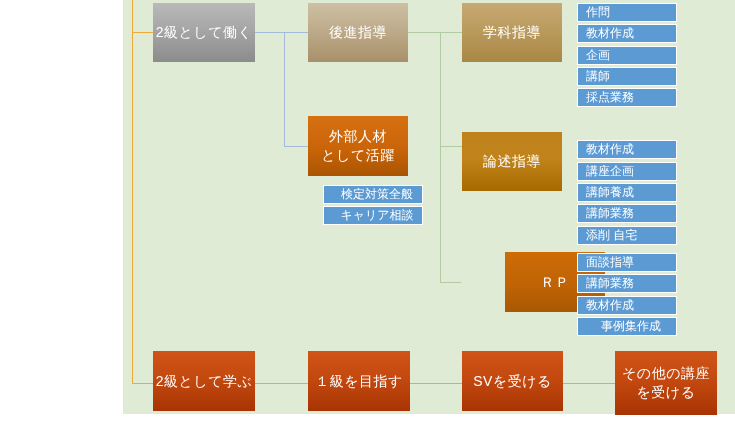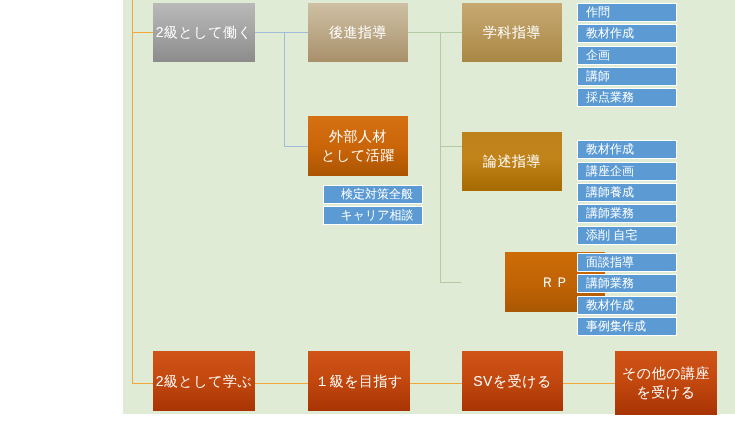--- a/index.html
+++ b/index.html
@@ -105,14 +105,14 @@
 
   <div class="task" style="left:577px;top:140px;">教材作成</div>
   <div class="task" style="left:577px;top:162px;">講座企画</div>
   <div class="task" style="left:577px;top:183px;">講師養成</div>
   <div class="task" style="left:577px;top:204px;">講師業務</div>
   <div class="task" style="left:577px;top:226px;">添削 自宅</div>
 
   <div class="task" style="left:577px;top:253px;">面談指導</div>
   <div class="task" style="left:577px;top:274px;">講師業務</div>
   <div class="task" style="left:577px;top:296px;">教材作成</div>
-  <div class="task" style="left:577px;top:317px;">事例集作成</div>
+  <div class="task" style="left:577px;top:317px;text-align:center;">事例集作成</div>
 </div>
 
 </body></html>

